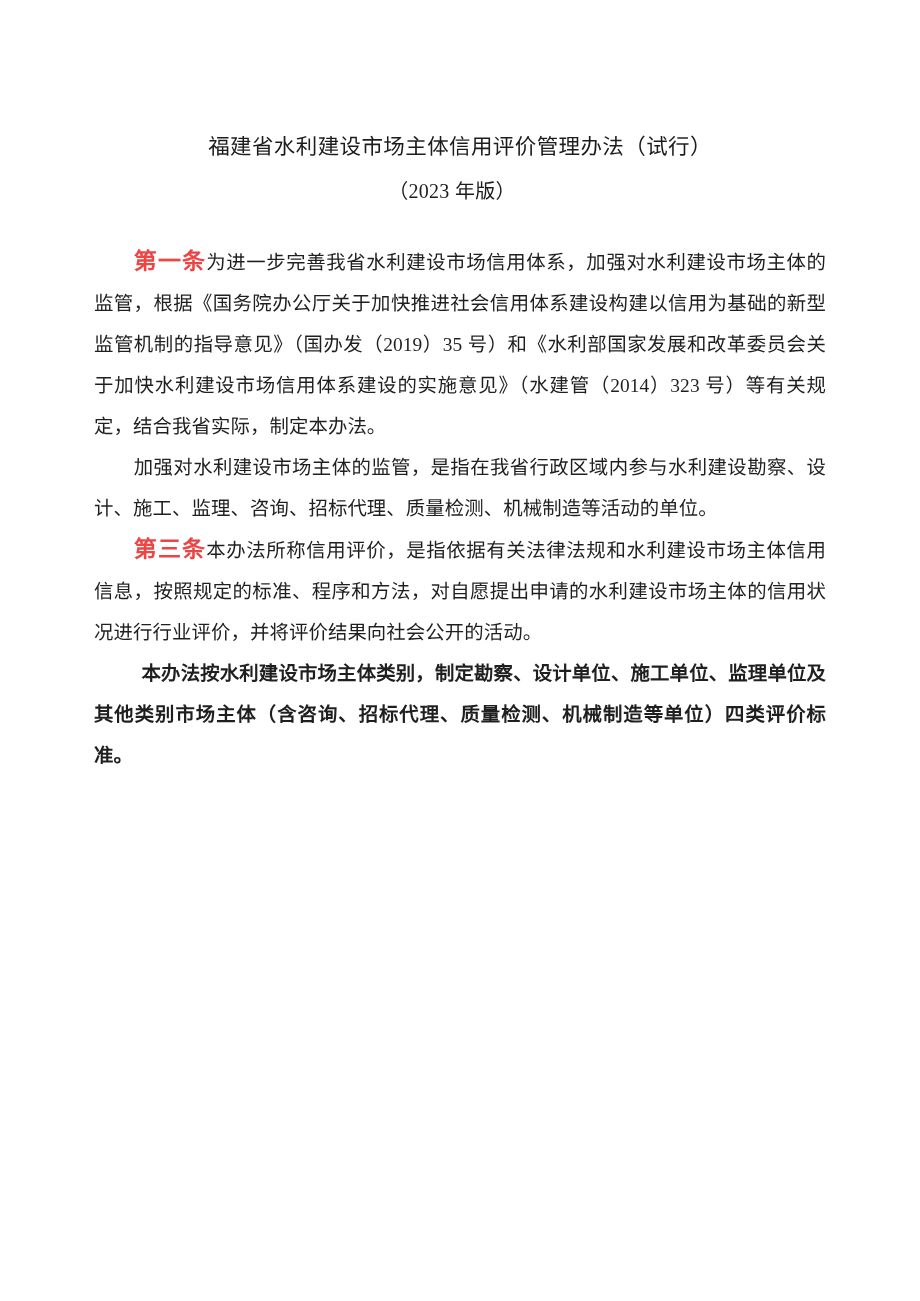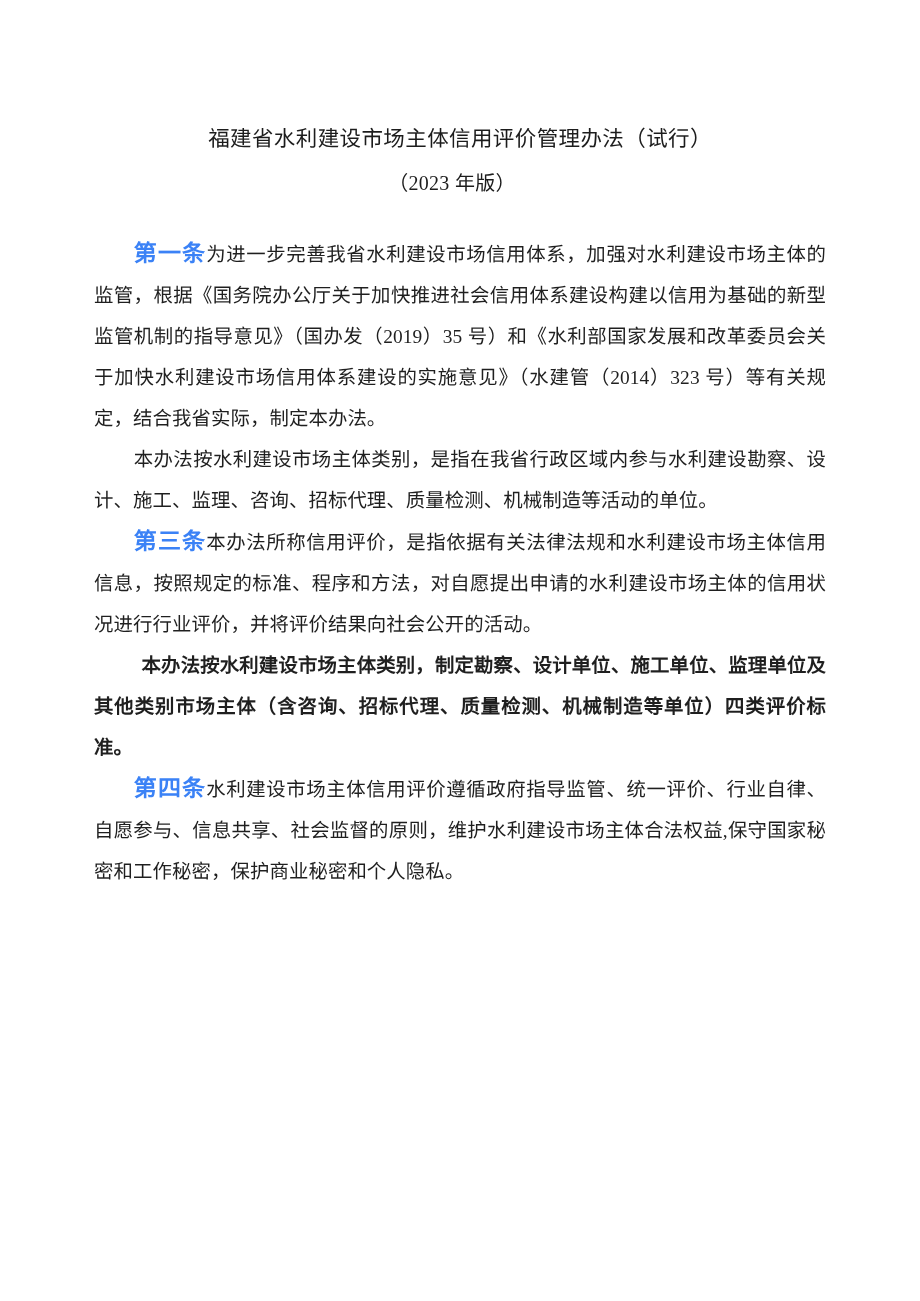--- a/index.html
+++ b/index.html
@@ -15,21 +15,21 @@
     font-family: "Liberation Serif", "DejaVu Serif", serif;
     color: #1a1a1a;
     -webkit-font-smoothing: antialiased;
   }
 
   .page {
     position: relative;
     width: 920px;
     height: 1301px;
     box-sizing: border-box;
-    padding: 0;
+    padding: 8px;
   }
 
   
   .title-block {
     padding-top: 124px;
     text-align: center;
   }
   .doc-title {
     font-size: 21.5px;
     line-height: 30px;
@@ -67,21 +67,21 @@
   }
   p.para.indent-wide {
     text-indent: 2.45em;
     font-weight: bold;
   }
 
   .art-marker {
     font-weight: 700;
     font-size: 23px;
     letter-spacing: 0.6px;
-    color: #3b82f6;
+    color: #ef4444;
   }
 
   
   .clip-tail { }
 </style>
 </head>
 <body>
 
 <div class="page">
 
@@ -91,30 +91,27 @@
   </div>
 
   <div class="body-block">
 
     <p class="para">
       <span class="art-marker">第一条</span><span>为进一步完善我省水利建设市场信用体系，加强对水利建设市场主体的监管，根据《国务院办公厅关于加快推进社会信用体系建设构建以信用为基础的新型监管机制的指导意见》（国办发（2019）35 号）和《水利部国家发展和改革委员会关于加快水利建设市场信用体系建设的实施意见》（水建管（2014）323 号）等有关规定，结合我省实际，制定本办法。</span>
     </p>
 
 
     <p class="para">
-      <span>本办法按水利建设市场主体类别，是指在我省行政区域内参与水利建设勘察、设计、施工、监理、咨询、招标代理、质量检测、机械制造等活动的单位。</span>
+      <span>加强对水利建设市场主体的监管，是指在我省行政区域内参与水利建设勘察、设计、施工、监理、咨询、招标代理、质量检测、机械制造等活动的单位。</span>
     </p>
 
     <p class="para">
       <span class="art-marker">第三条</span><span>本办法所称信用评价，是指依据有关法律法规和水利建设市场主体信用信息，按照规定的标准、程序和方法，对自愿提出申请的水利建设市场主体的信用状况进行行业评价，并将评价结果向社会公开的活动。</span>
     </p>
 
     <p class="para indent-wide">
       <span>本办法按水利建设市场主体类别，制定勘察、设计单位、施工单位、监理单位及其他类别市场主体（含咨询、招标代理、质量检测、机械制造等单位）四类评价标准。</span>
     </p>
 
-    <p class="para">
-      <span class="art-marker">第四条</span><span>水利建设市场主体信用评价遵循政府指导监管、统一评价、行业自律、自愿参与、信息共享、社会监督的原则，维护水利建设市场主体合法权益,保守国家秘密和工作秘密，保护商业秘密和个人隐私。</span>
-    </p>
 
 
   </div>
 </div>
 
 </body></html>

